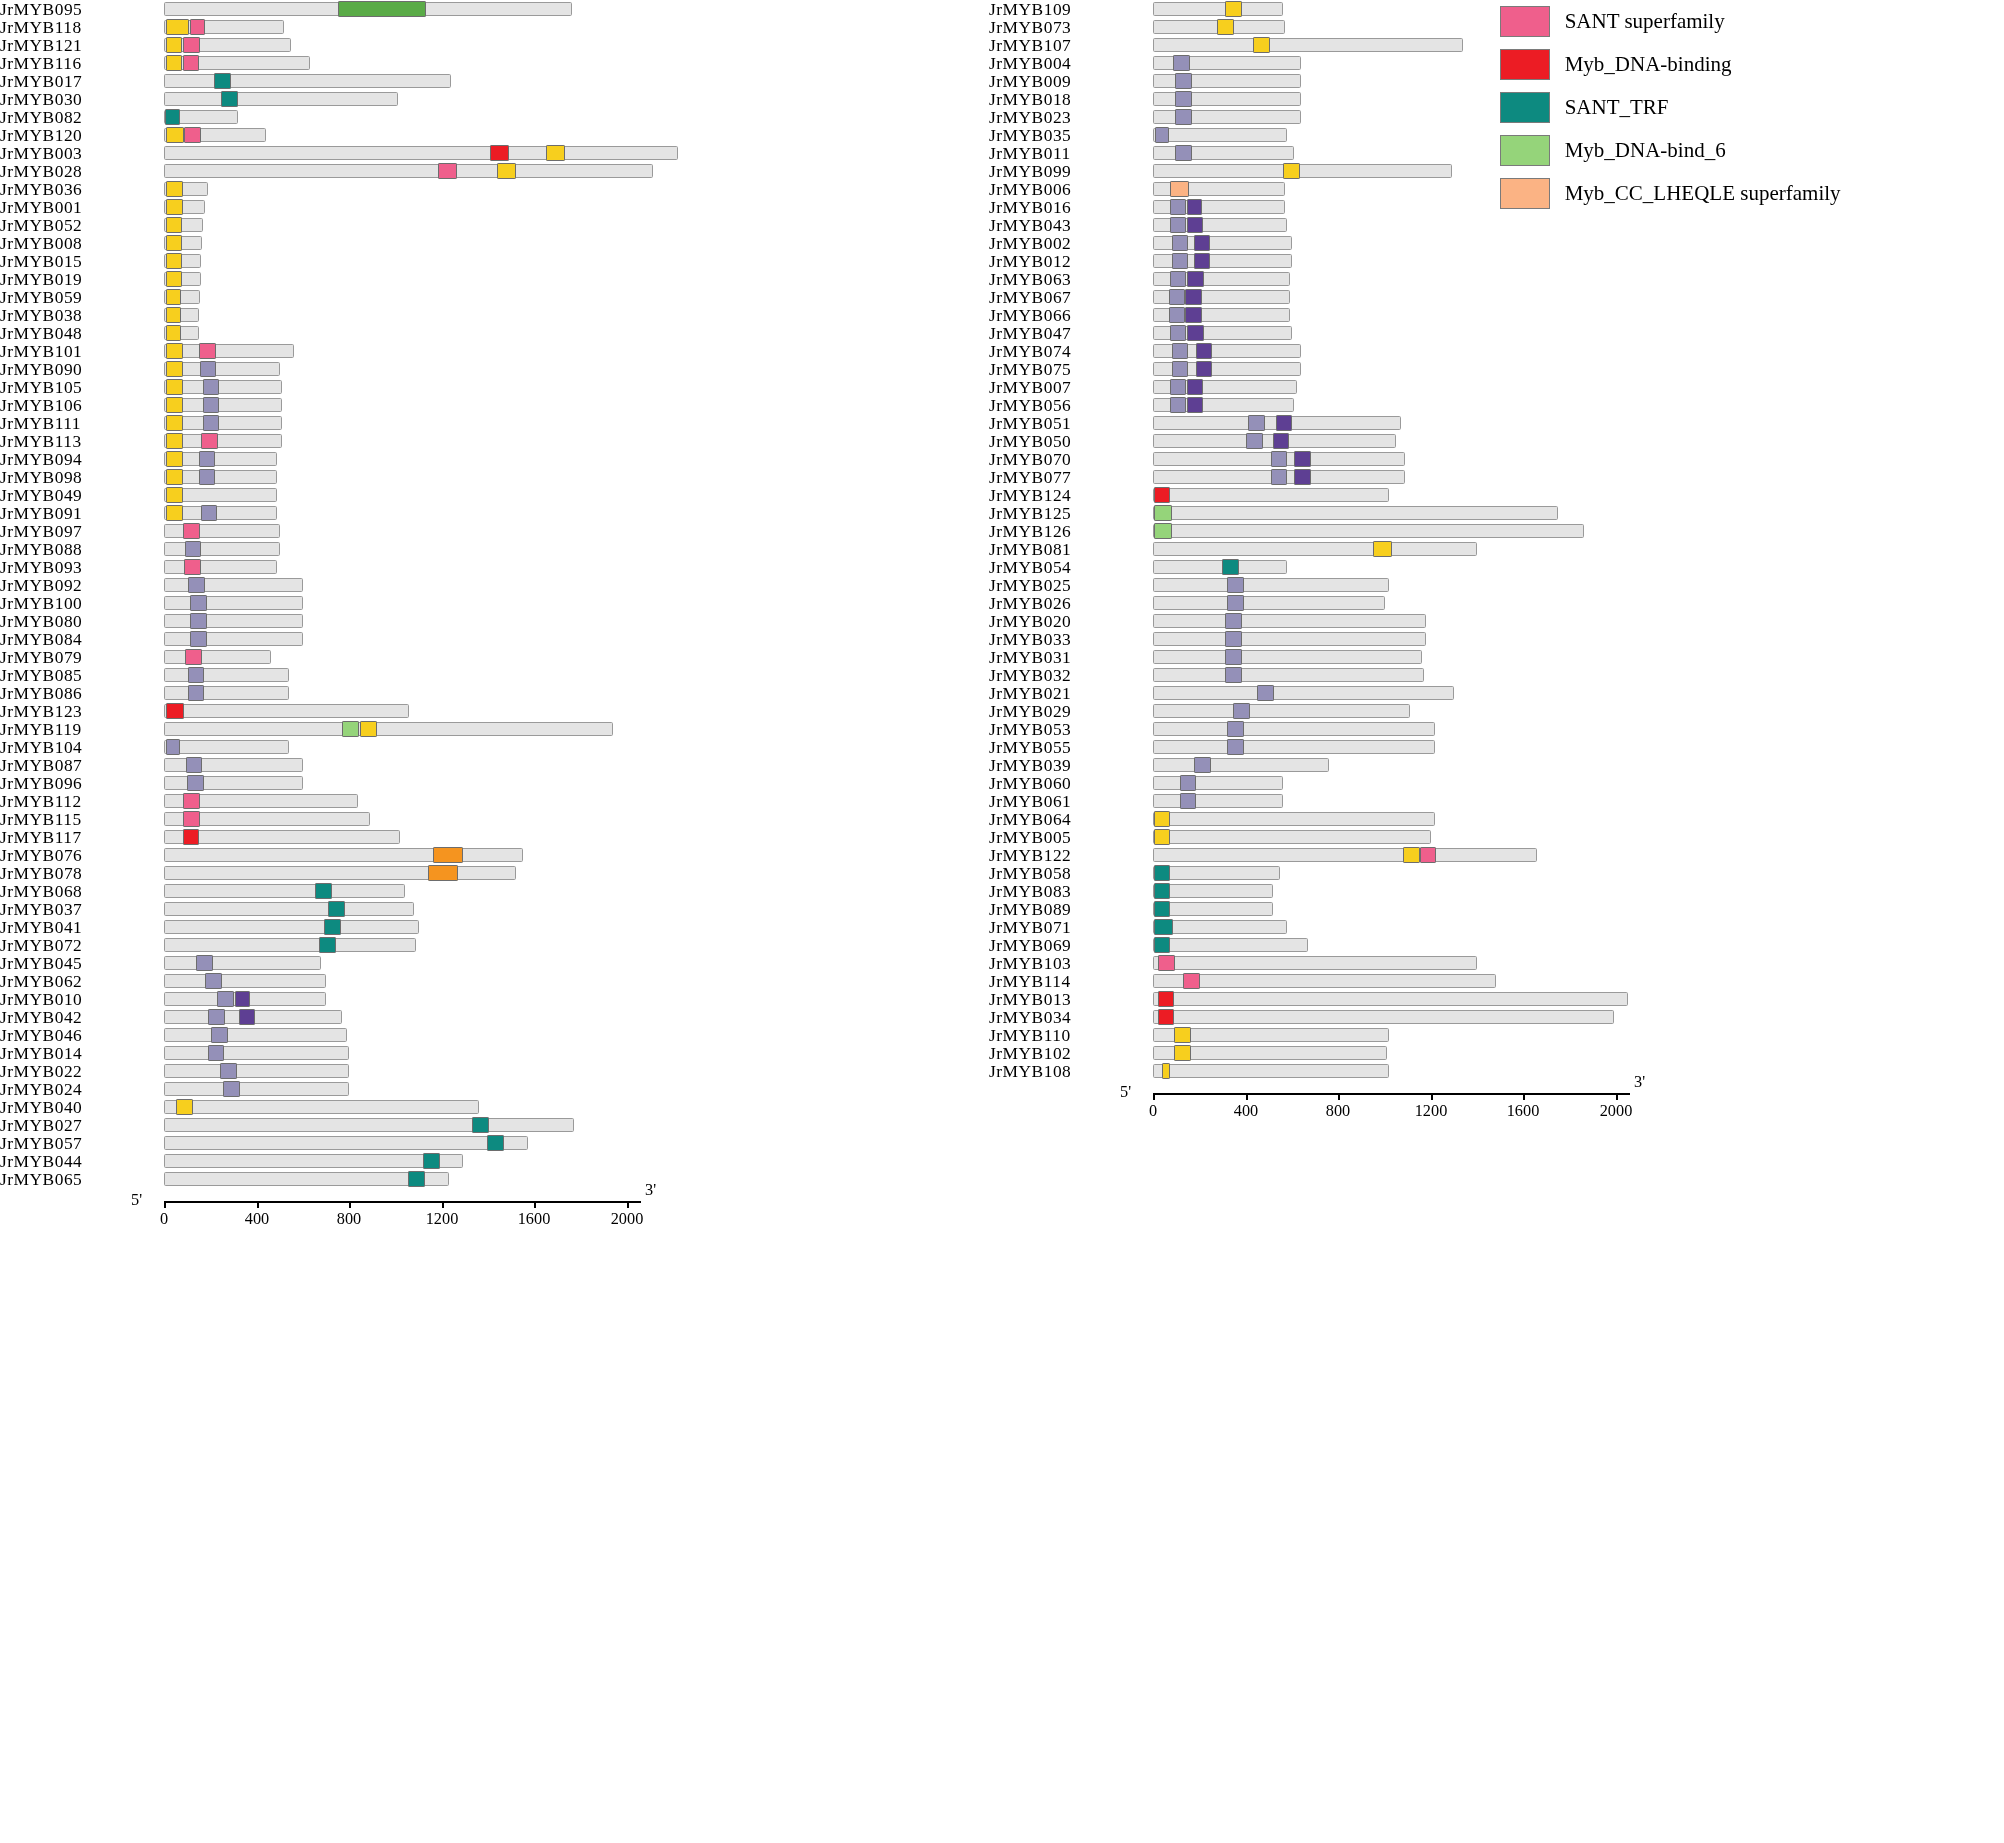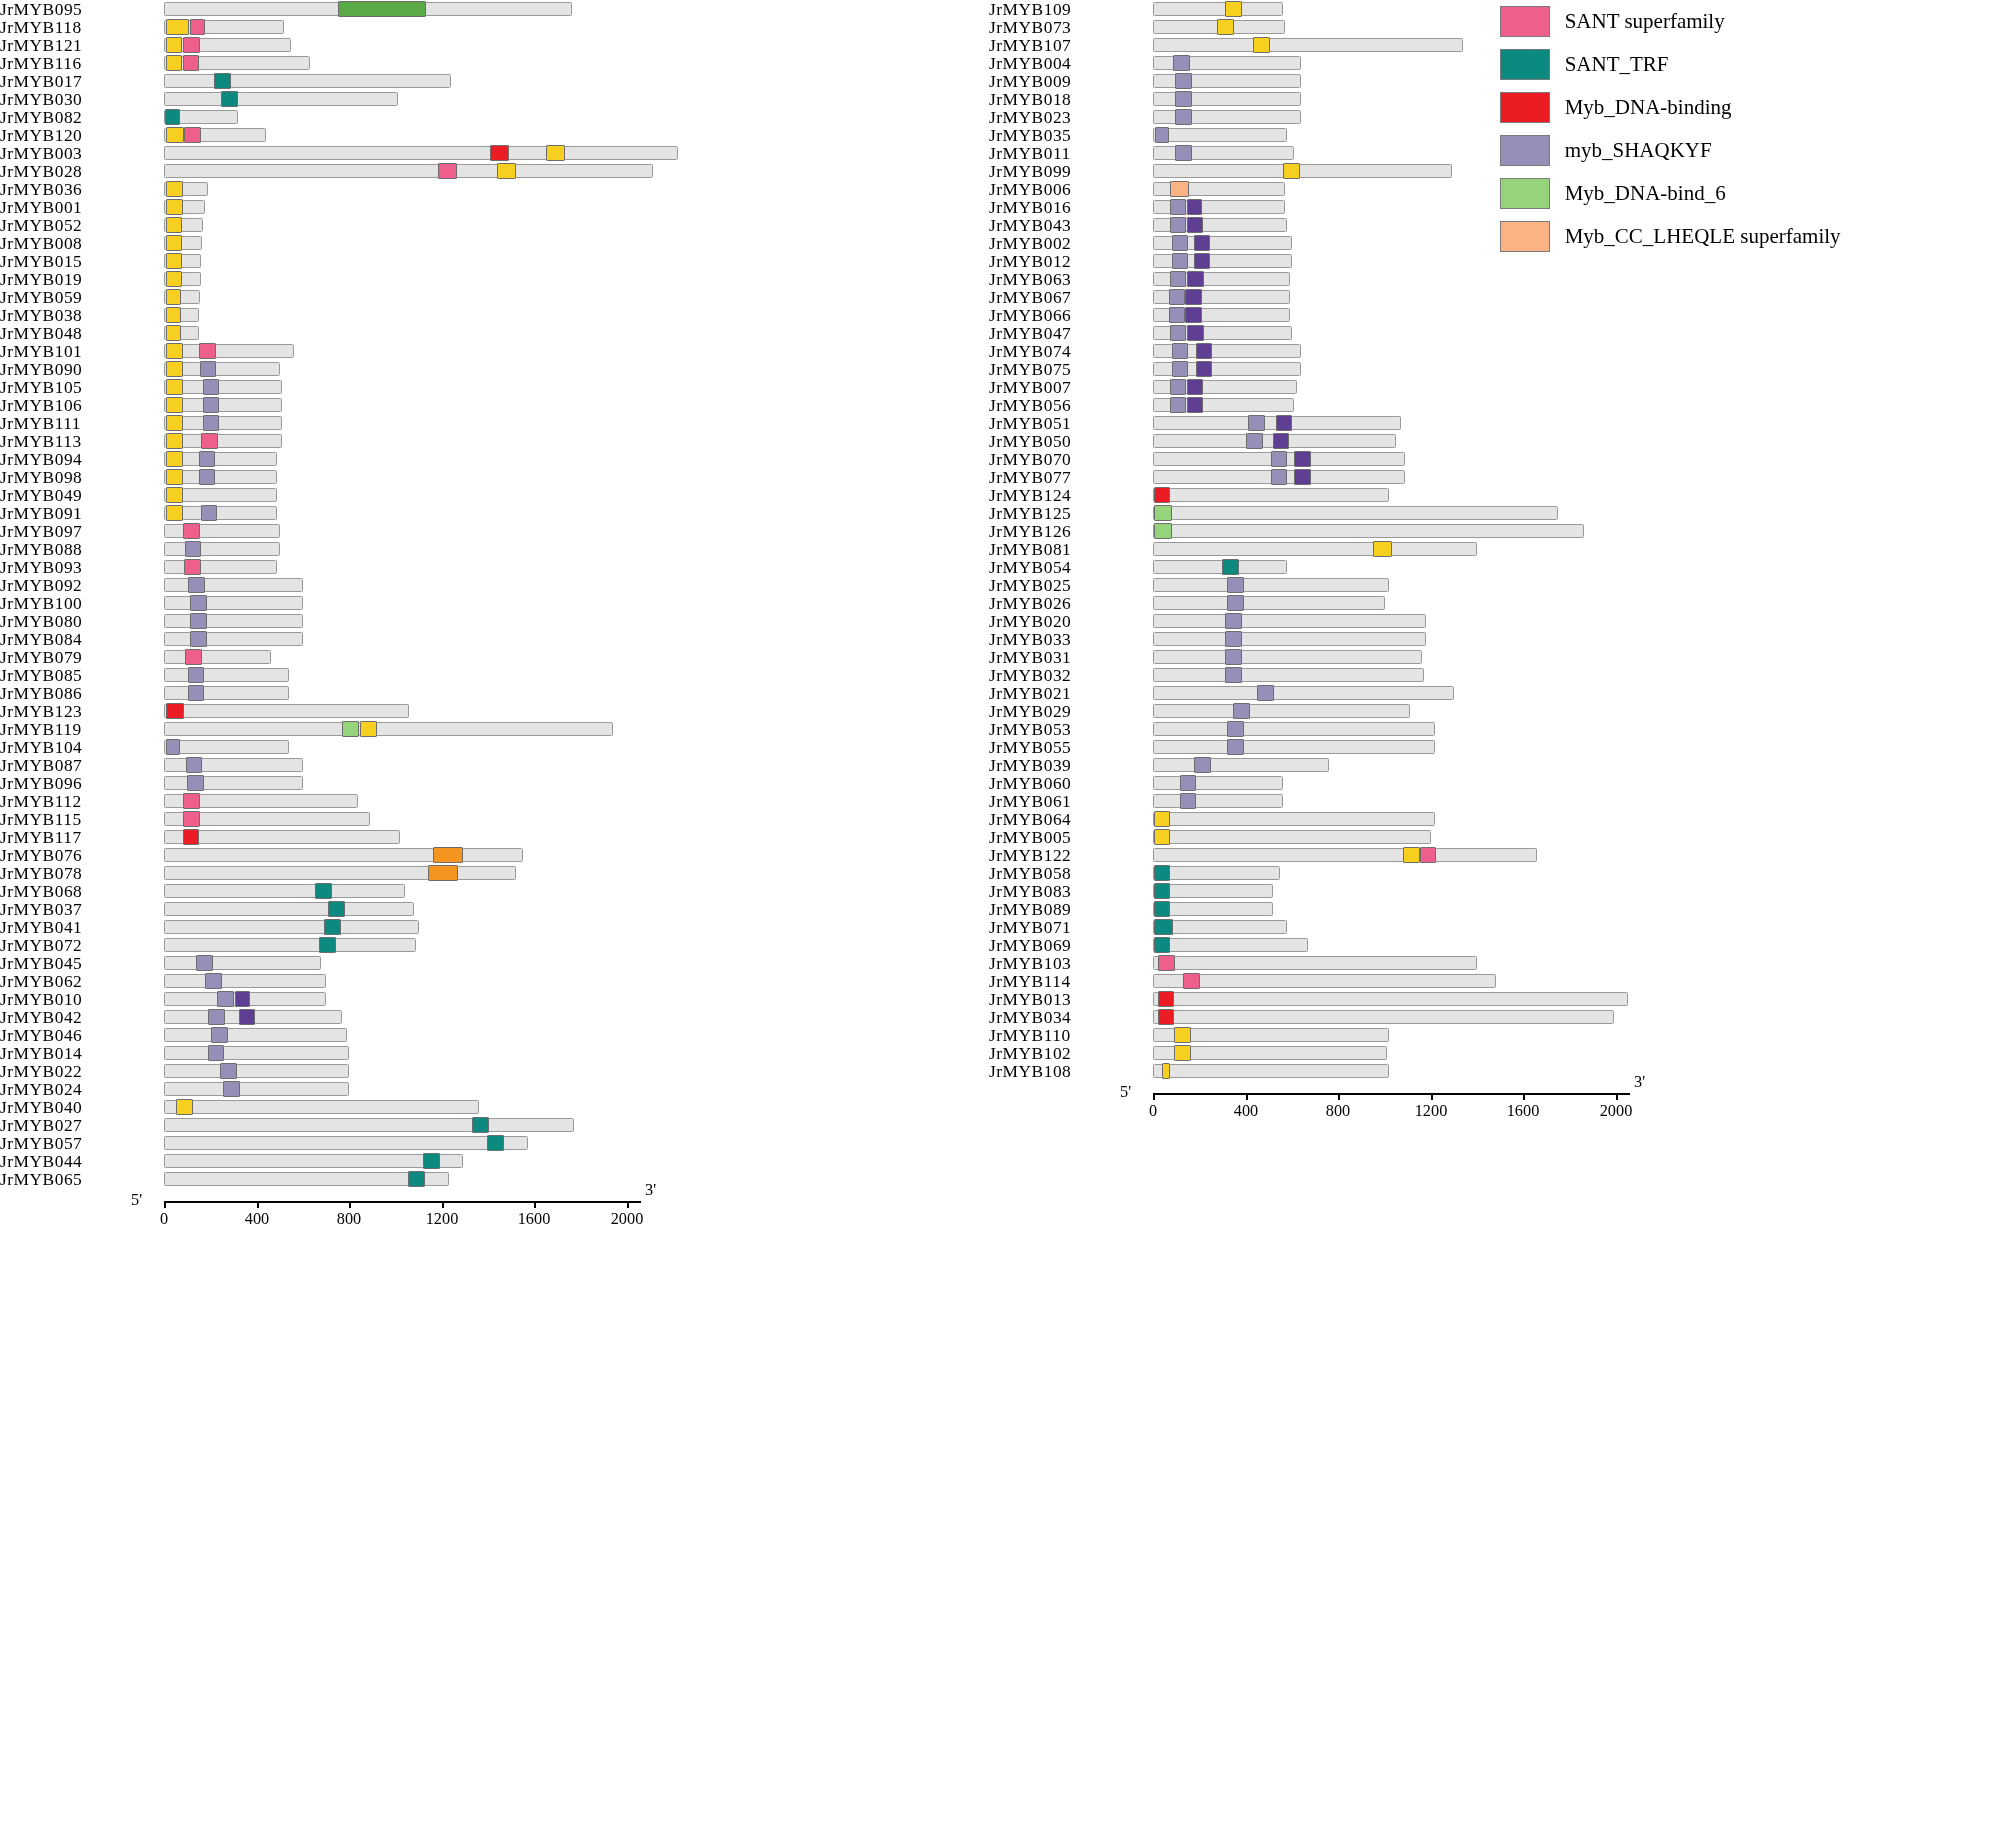--- a/index.html
+++ b/index.html
@@ -986,30 +986,26 @@
         <div class="threep" style="left: 481px;">3'</div>
       </div>
     </div>
 
   <div class="legend" id="legend">
       <div class="legitem">
         <div class="swatch" style="background: rgb(239, 95, 140);"></div>
         <div class="legtext">SANT superfamily</div>
       </div>
       <div class="legitem">
+        <div class="swatch" style="background: rgb(236, 28, 36);"></div>
+        <div class="legtext">Myb_DNA-binding</div>
+      </div>
+      <div class="legitem">
         <div class="swatch" style="background: rgb(13, 138, 128);"></div>
         <div class="legtext">SANT_TRF</div>
-      </div>
-      <div class="legitem">
-        <div class="swatch" style="background: rgb(236, 28, 36);"></div>
-        <div class="legtext">Myb_DNA-binding</div>
-      </div>
-      <div class="legitem">
-        <div class="swatch" style="background: rgb(148, 144, 184);"></div>
-        <div class="legtext">myb_SHAQKYF</div>
       </div>
       <div class="legitem">
         <div class="swatch" style="background: rgb(149, 212, 122);"></div>
         <div class="legtext">Myb_DNA-bind_6</div>
       </div>
       <div class="legitem">
         <div class="swatch" style="background: rgb(251, 179, 132);"></div>
         <div class="legtext">Myb_CC_LHEQLE superfamily</div>
       </div>
     </div>

